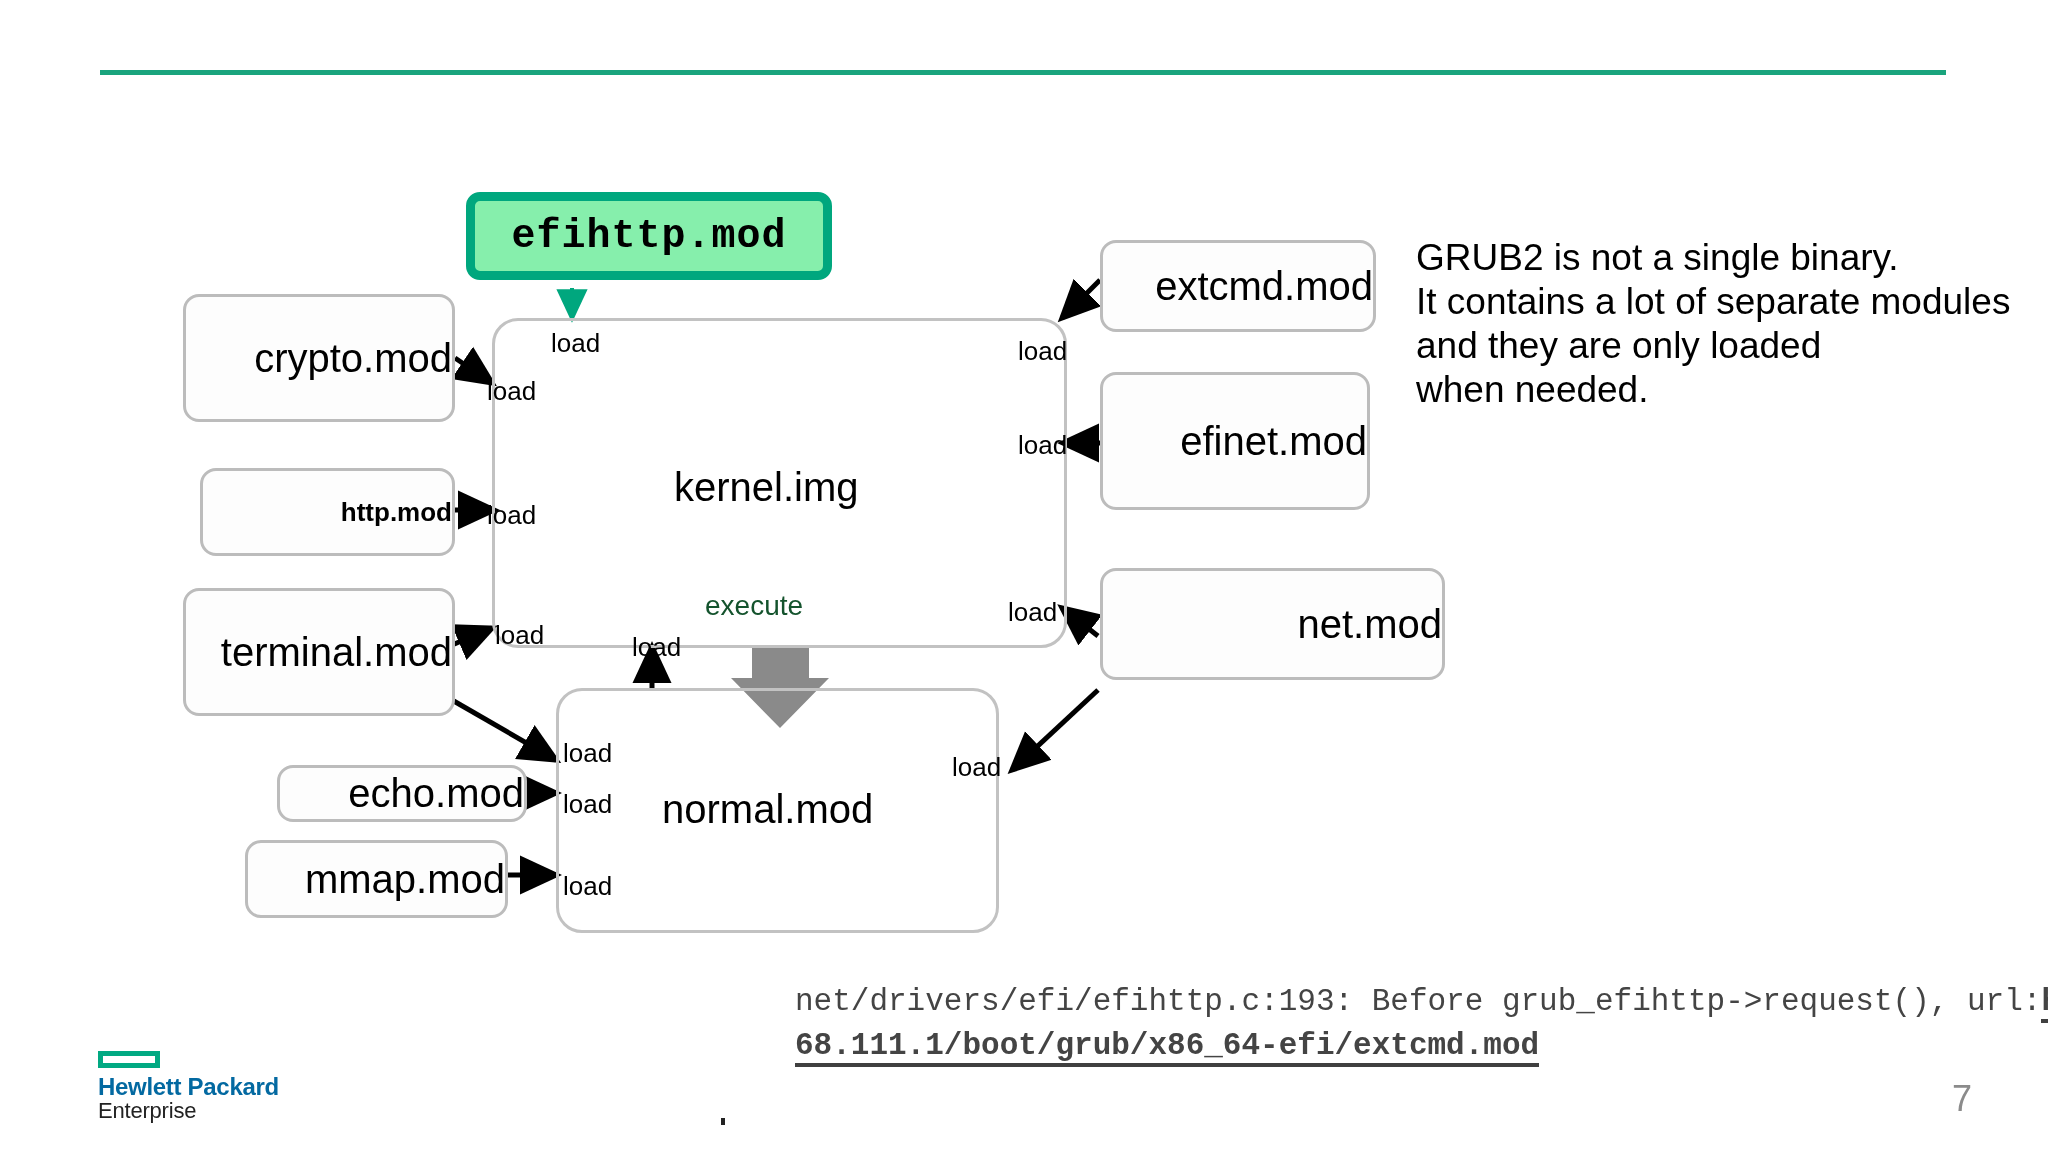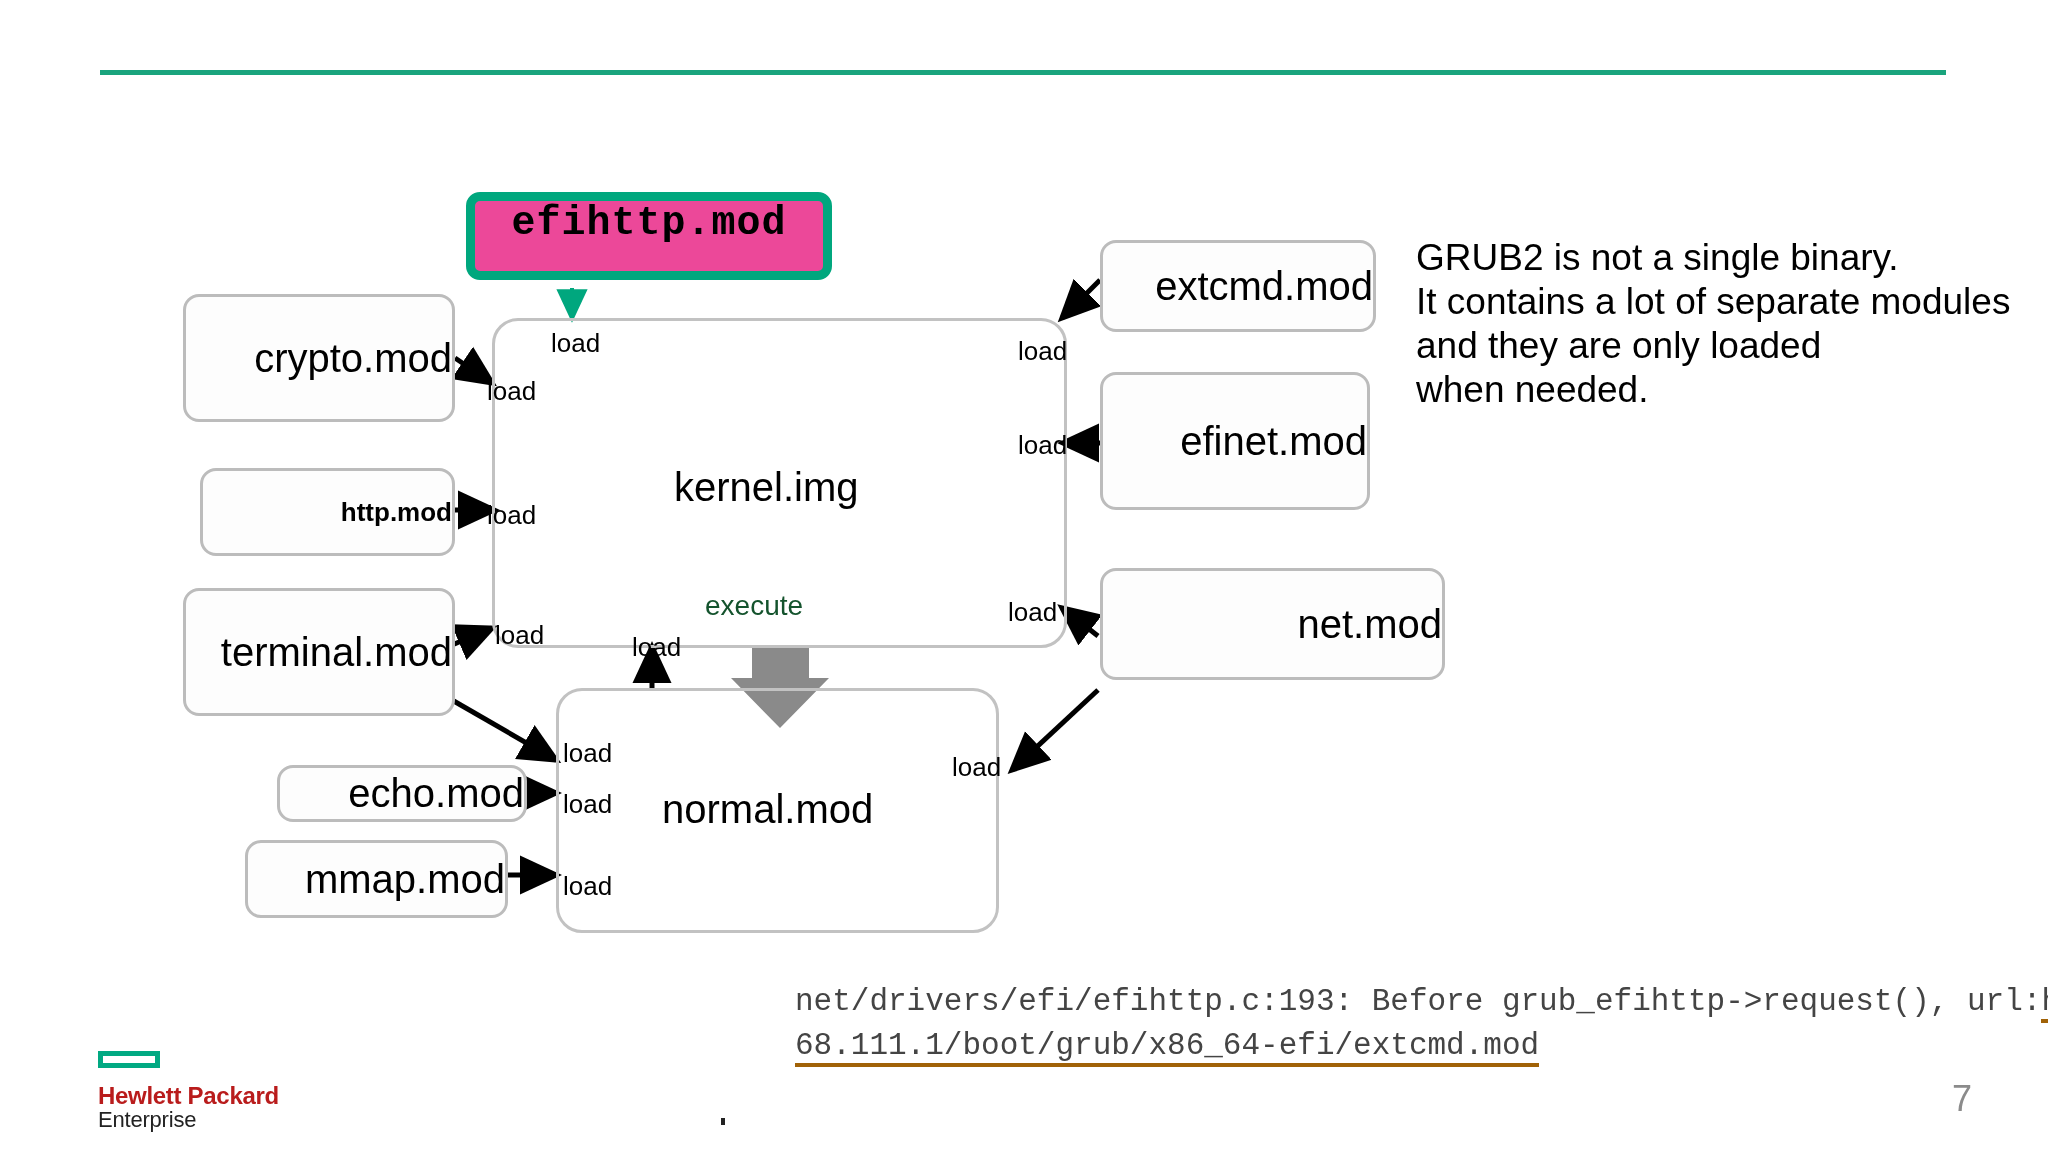--- a/index.html
+++ b/index.html
@@ -50,22 +50,22 @@
   .bigbox-label{
     position:absolute;
     font-size:40px;color:#000;white-space:nowrap;
   }
 
   .highlight-box{
     position:absolute;
     box-sizing:border-box;
     border:9px solid #00a77e;
     border-radius:14px;
-    background:#ec4899;
-    display:flex;align-items:flex-start;justify-content:center;
+    background:#86efac;
+    display:flex;align-items:center;justify-content:center;
     font-family:"Liberation Mono", monospace;
     font-size:40px;font-weight:bold;color:#000;
     letter-spacing:1px;
   }
 
   .lbl{
     position:absolute;
     font-size:26px;color:#000;white-space:nowrap;
     font-family:"Liberation Sans", sans-serif;
   }
@@ -82,30 +82,31 @@
 
   
   .code-wrap{
     position:absolute;left:795px;top:980px;
     font-family:"Liberation Mono", monospace;
     font-size:31px;line-height:44px;color:#444;
     letter-spacing:0px;white-space:nowrap;
   }
   .code-line{display:block;position:relative;}
   .ul-orange{
-    border-bottom:4px solid #a16207;
+    border-bottom:4px solid #404040;
+    font-weight:bold;
   }
 
   
   .hpe-logo{position:absolute;left:98px;top:1051px;}
   .hpe-bar{
     width:62px;height:17px;box-sizing:border-box;
     border:5px solid #01a982;background:#fff;
   }
-  .hpe-t1{font-size:24px;font-weight:bold;color:#b91c1c;margin-top:14px;letter-spacing:-0.3px;}
+  .hpe-t1{font-size:24px;font-weight:bold;color:#0369a1;margin-top:5px;letter-spacing:-0.3px;}
   .hpe-t2{font-size:22px;color:#222;margin-top:-3px;letter-spacing:-0.2px;}
 
   .page-no{
     position:absolute;right:76px;top:1078px;
     font-size:36px;color:#8b8b8b;
   }
   .tiny-dot{
     position:absolute;left:721px;top:1118px;
     width:4px;height:7px;background:#222;
   }

